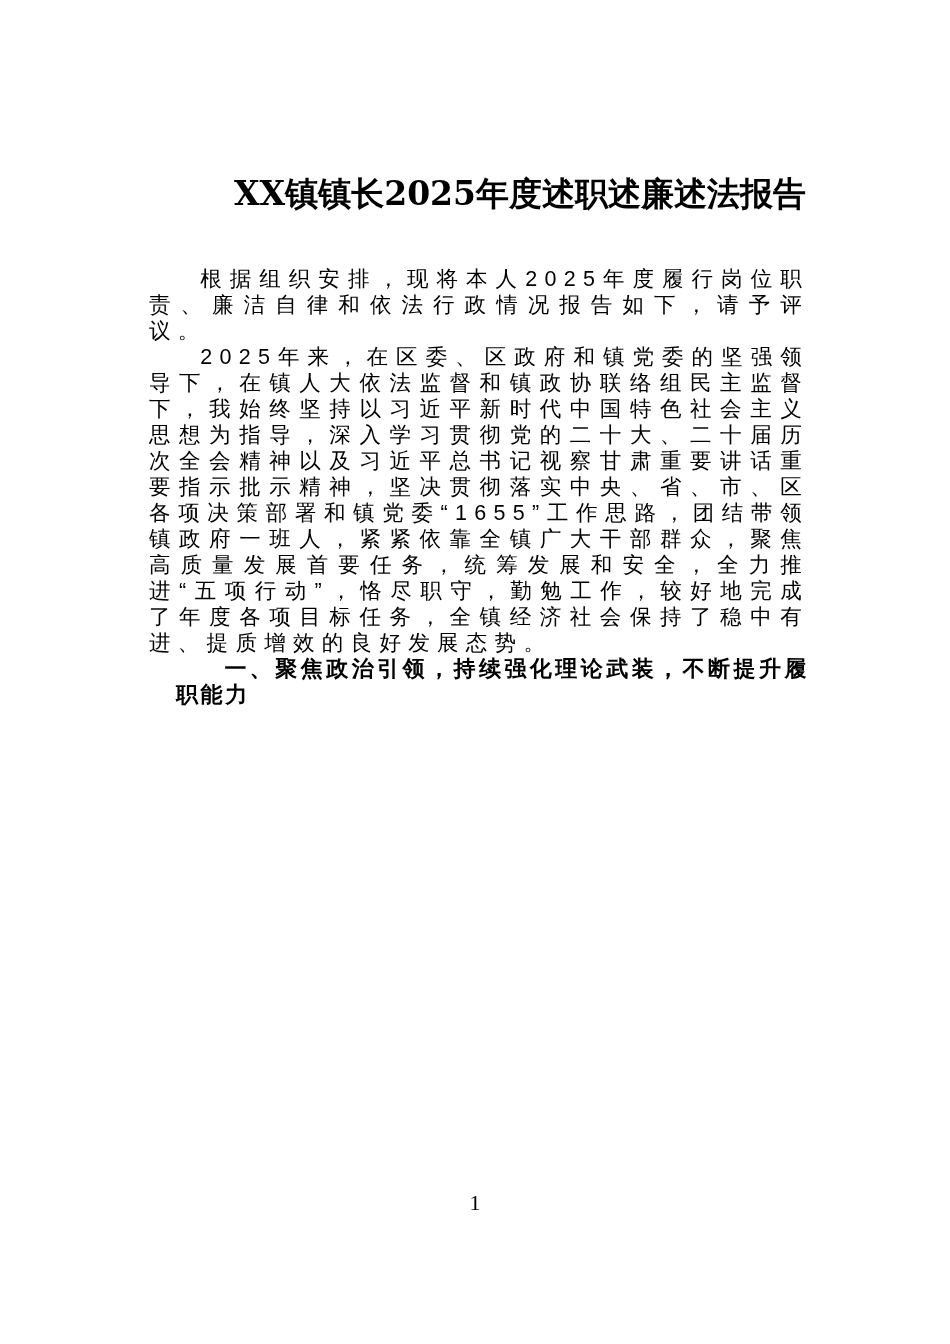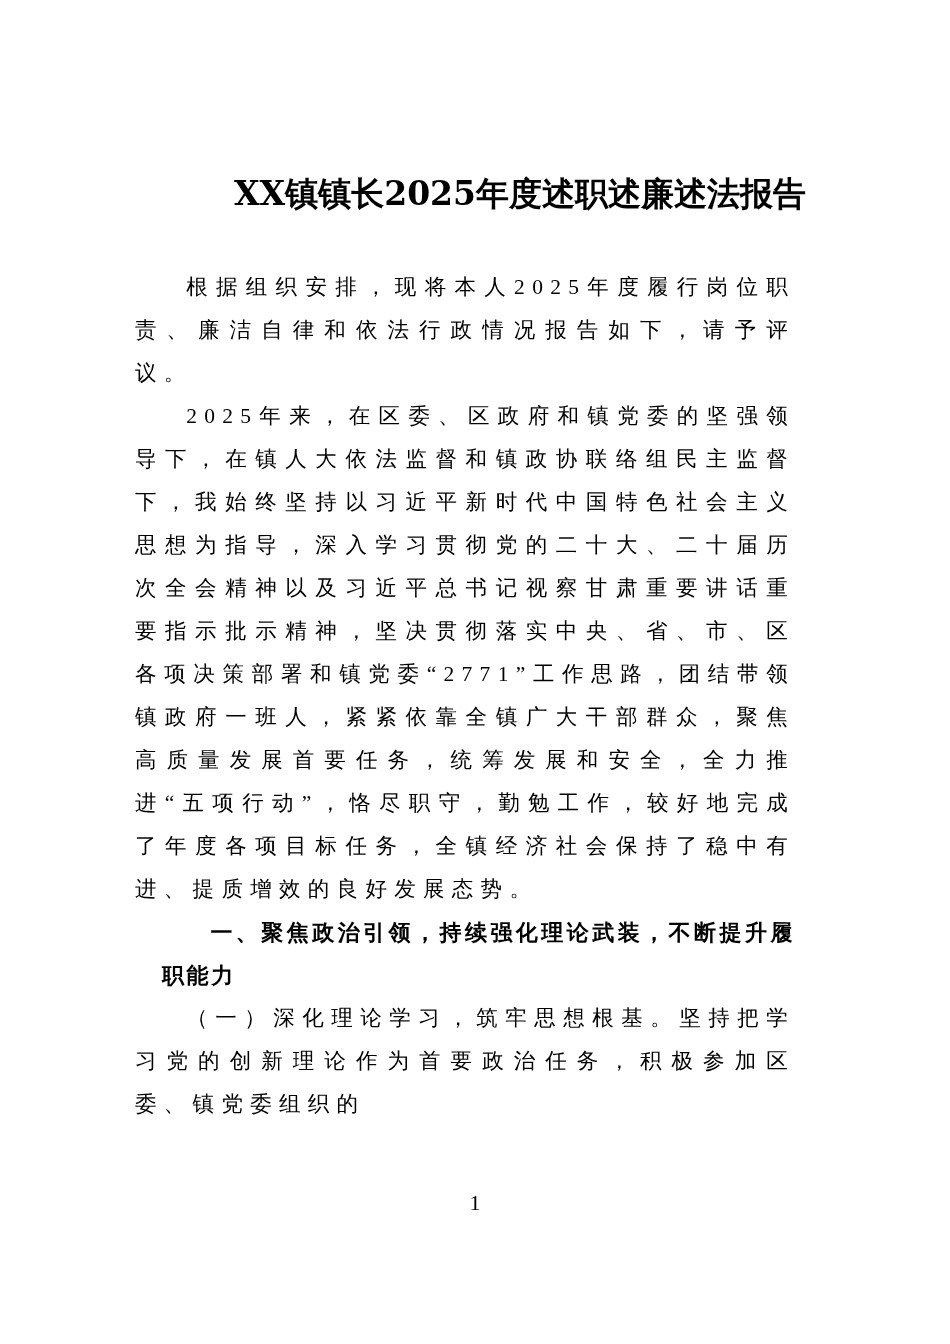--- a/index.html
+++ b/index.html
@@ -31,25 +31,25 @@
       font-size: 33px;
       line-height: 52px;
       font-weight: bold;
       letter-spacing: 0px;
       margin: 0;
       padding-left: 45px;
     }
     .body {
       position: absolute;
       top: 266px;
-      left: 135px;
+      left: 149px;
       width: 660px;
-      font-family: Liberation Serif, serif;
+      font-family: Liberation Sans, sans-serif;
       font-size: 21.5px;
-      line-height: 43px;
+      line-height: 26px;
       letter-spacing: 7.3px;
       text-align: justify;
       text-align-last: left;
     }
     .body p {
       margin: 0;
       padding: 0;
       text-indent: 2.38em;
       word-break: break-all;
       font-weight: 300;
@@ -74,20 +74,19 @@
   </style>
 </head>
 <body>
 
 <div class="page">
 
   <h1 class="title">XX镇镇长2025年度述职述廉述法报告</h1>
 
   <div class="body">
     <p>根据组织安排，现将本人2025年度履行岗位职责、廉洁自律和依法行政情况报告如下，请予评议。</p>
-    <p>2025年来，在区委、区政府和镇党委的坚强领导下，在镇人大依法监督和镇政协联络组民主监督下，我始终坚持以习近平新时代中国特色社会主义思想为指导，深入学习贯彻党的二十大、二十届历次全会精神以及习近平总书记视察甘肃重要讲话重要指示批示精神，坚决贯彻落实中央、省、市、区各项决策部署和镇党委“2771”工作思路，团结带领镇政府一班人，紧紧依靠全镇广大干部群众，聚焦高质量发展首要任务，统筹发展和安全，全力推进“五项行动”，恪尽职守，勤勉工作，较好地完成了年度各项目标任务，全镇经济社会保持了稳中有进、提质增效的良好发展态势。</p>
+    <p>2025年来，在区委、区政府和镇党委的坚强领导下，在镇人大依法监督和镇政协联络组民主监督下，我始终坚持以习近平新时代中国特色社会主义思想为指导，深入学习贯彻党的二十大、二十届历次全会精神以及习近平总书记视察甘肃重要讲话重要指示批示精神，坚决贯彻落实中央、省、市、区各项决策部署和镇党委“1655”工作思路，团结带领镇政府一班人，紧紧依靠全镇广大干部群众，聚焦高质量发展首要任务，统筹发展和安全，全力推进“五项行动”，恪尽职守，勤勉工作，较好地完成了年度各项目标任务，全镇经济社会保持了稳中有进、提质增效的良好发展态势。</p>
     <p class="heading">一、聚焦政治引领，持续强化理论武装，不断提升履职能力</p>
-    <p><span>（一）深化理论学习，筑牢思想根基。</span><span>坚持把学习党的创新理论作为首要政治任务，积极参加区委、镇党委组织的</span></p>
   </div>
 
   <div class="page-number">1</div>
 
 </div>
 
 </body></html>

